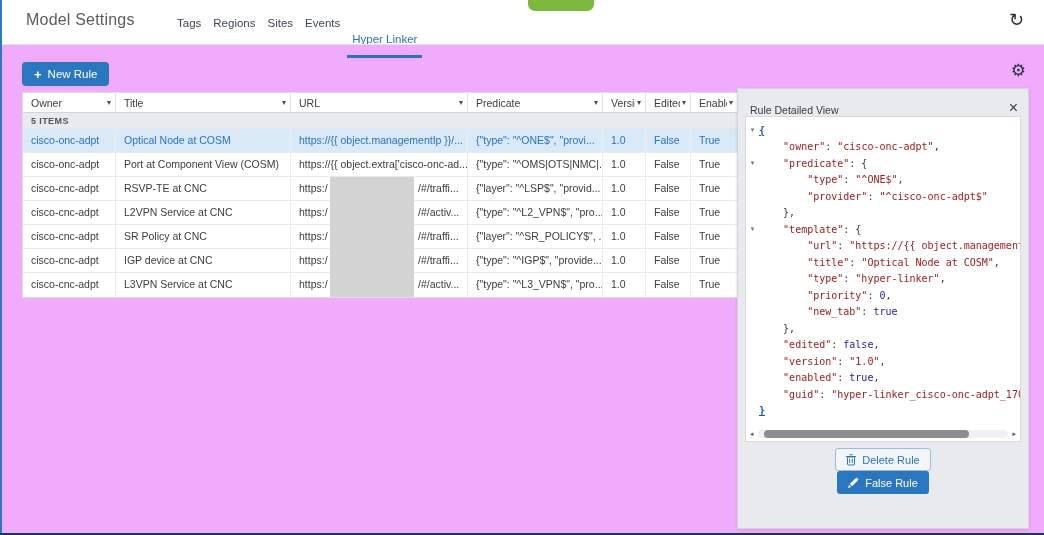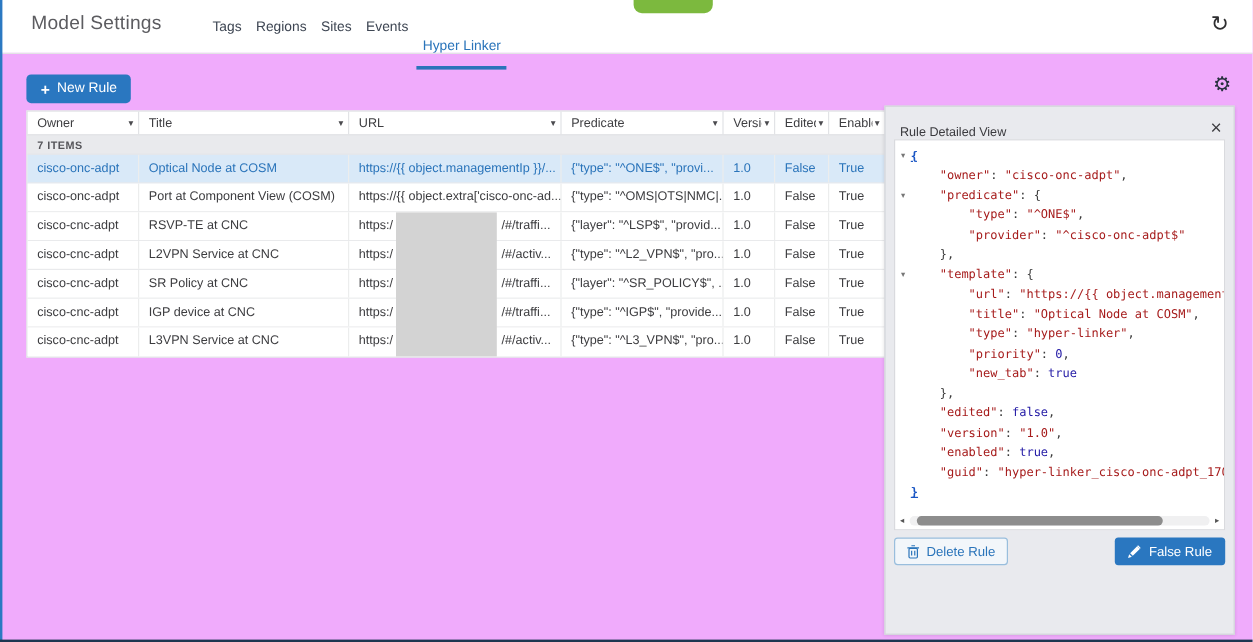--- a/index.html
+++ b/index.html
@@ -57,21 +57,21 @@
   .gutter { width:13px; flex:0 0 auto; text-align:center; font-size:7px; color:#777; }
   .line-content { white-space:pre; font-family:"DejaVu Sans Mono", monospace; font-size:10px; }
   .tok-p { color:#3a3a3a; }
   .tok-s { color:#a61c1c; }
   .tok-a { color:#2219a5; }
   .tok-b { color:#1a56c4; text-decoration:underline; font-weight:bold; }
   .hscroll { position:absolute; left:4px; right:4px; bottom:2px; height:10px; display:flex; align-items:center; }
   .hscroll .sarw { font-size:7px; color:#555; width:8px; flex:0 0 auto; cursor:pointer; }
   .hscroll .track { position:relative; flex:1 1 auto; height:8px; background:#f0f0f1; border-radius:4px; cursor:pointer; }
   .hscroll .thumb { position:absolute; left:6px; top:0; width:205px; height:8px; background:#8d8d8d; border-radius:4px; cursor:grab; }
-  .panel-footer { display:flex; justify-content:space-between; align-items:center; padding:6px 7px 0 7px; }
+  .panel-footer { display:flex; justify-content:space-between; align-items:center; padding:6px 7px 0 7px;flex-direction:column; }
   .delete-btn { height:23px; display:flex; align-items:center; gap:6px; padding:0 10px; background:#f2f6fa;
     border:1px solid #99bedd; border-radius:3px; color:#2a74ba; font-size:11px; font-family:inherit; cursor:pointer; }
   .edit-btn { height:23px; display:flex; align-items:center; gap:6px; padding:0 11px; background:#2a77c0;
     border:none; border-radius:3px; color:#fff; font-size:11px; font-family:inherit; cursor:pointer; }
   .icon-svg { display:block; }
 </style>
 </head>
 <body>
 
 <div class="window">
@@ -134,21 +134,21 @@
         <div class="th">
           <span class="lbl">Edited</span>
           <span class="arw">▾</span>
         </div>
 
         <div class="th">
           <span class="lbl">Enabled</span>
           <span class="arw">▾</span>
         </div>
       </div>
-    <div class="items-band">7 ITEMS</div>
+    <div class="items-band">5 ITEMS</div>
     <div>
 
         <div class="trow row selected">
           <div class="td">cisco-onc-adpt</div>
           <div class="td">Optical Node at COSM</div>
           <div class="td url-cell">
             <span>https://{{ object.managementIp }}/...</span>
             <span class="url-suffix"></span>
           </div>
           <div class="td">{"type": "^ONE$", "provi...</div>

